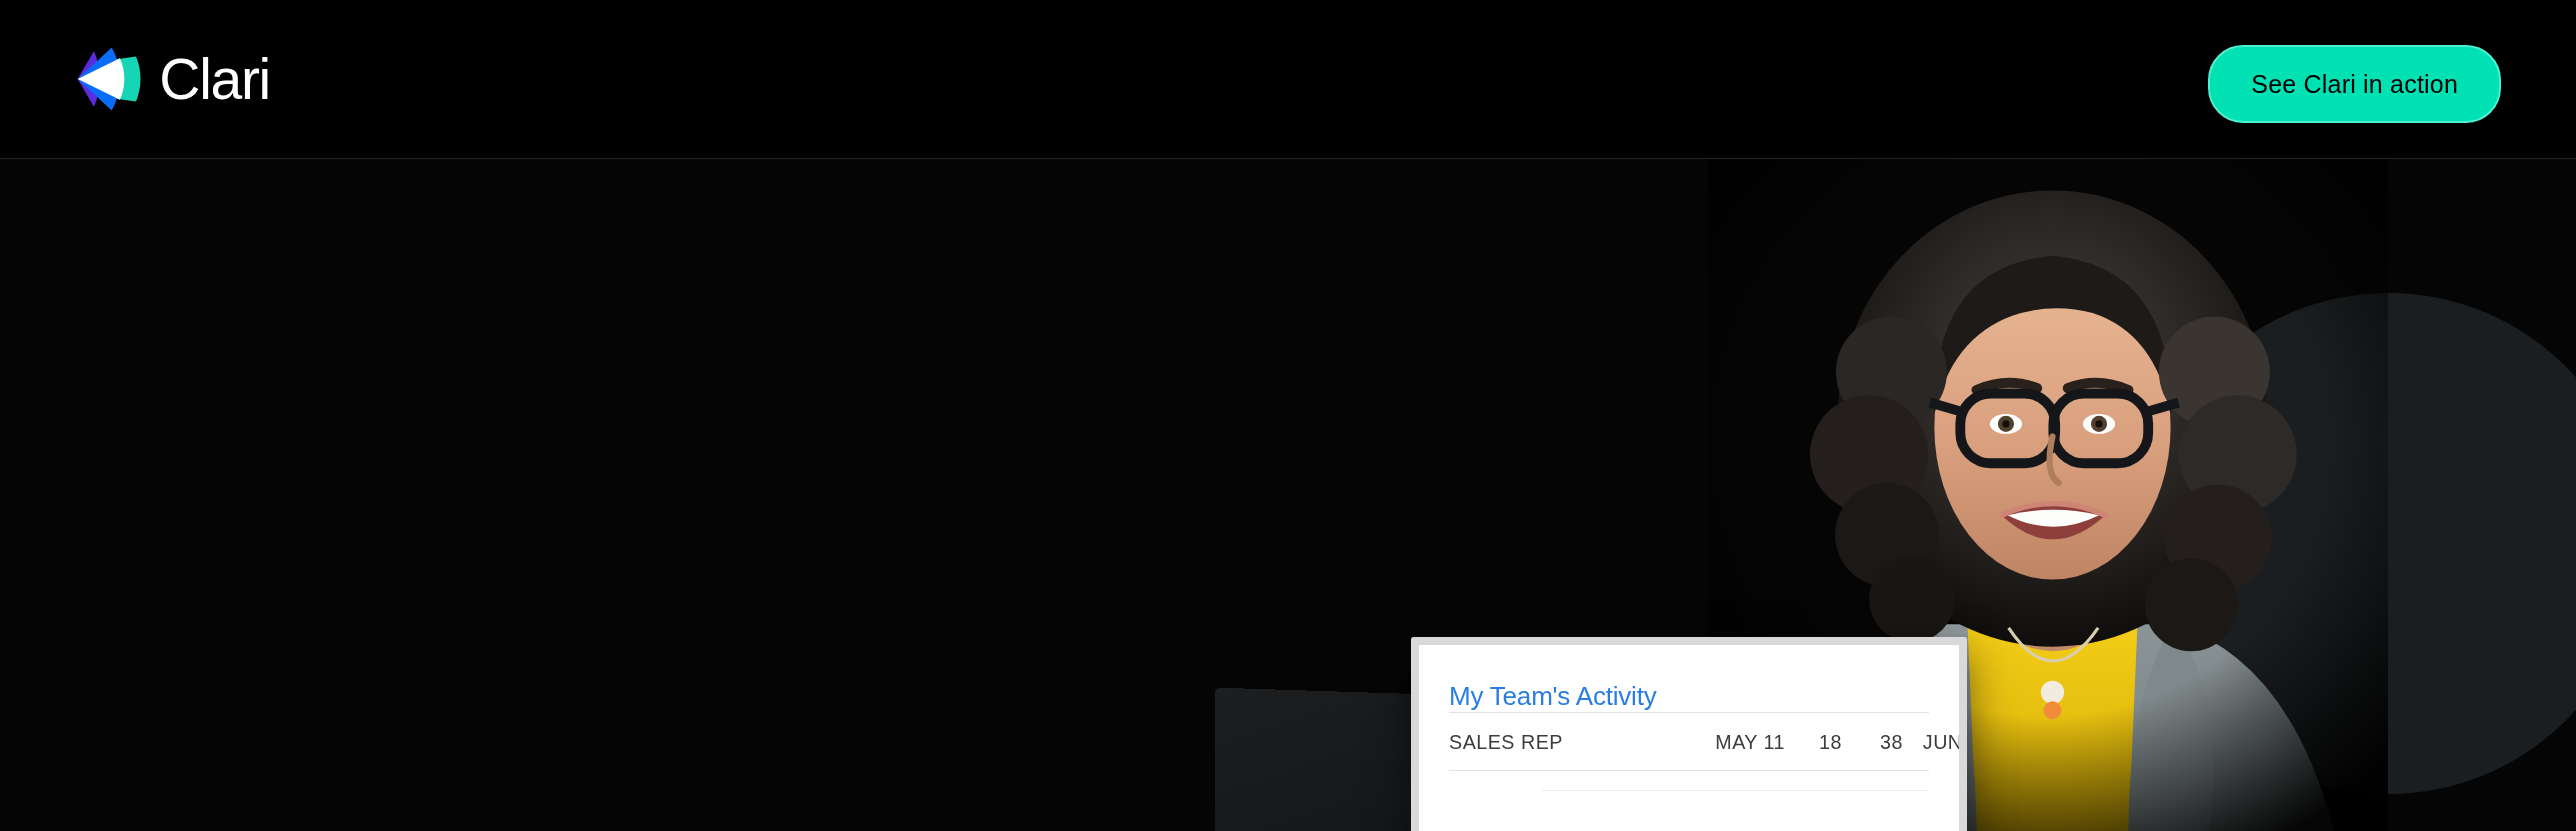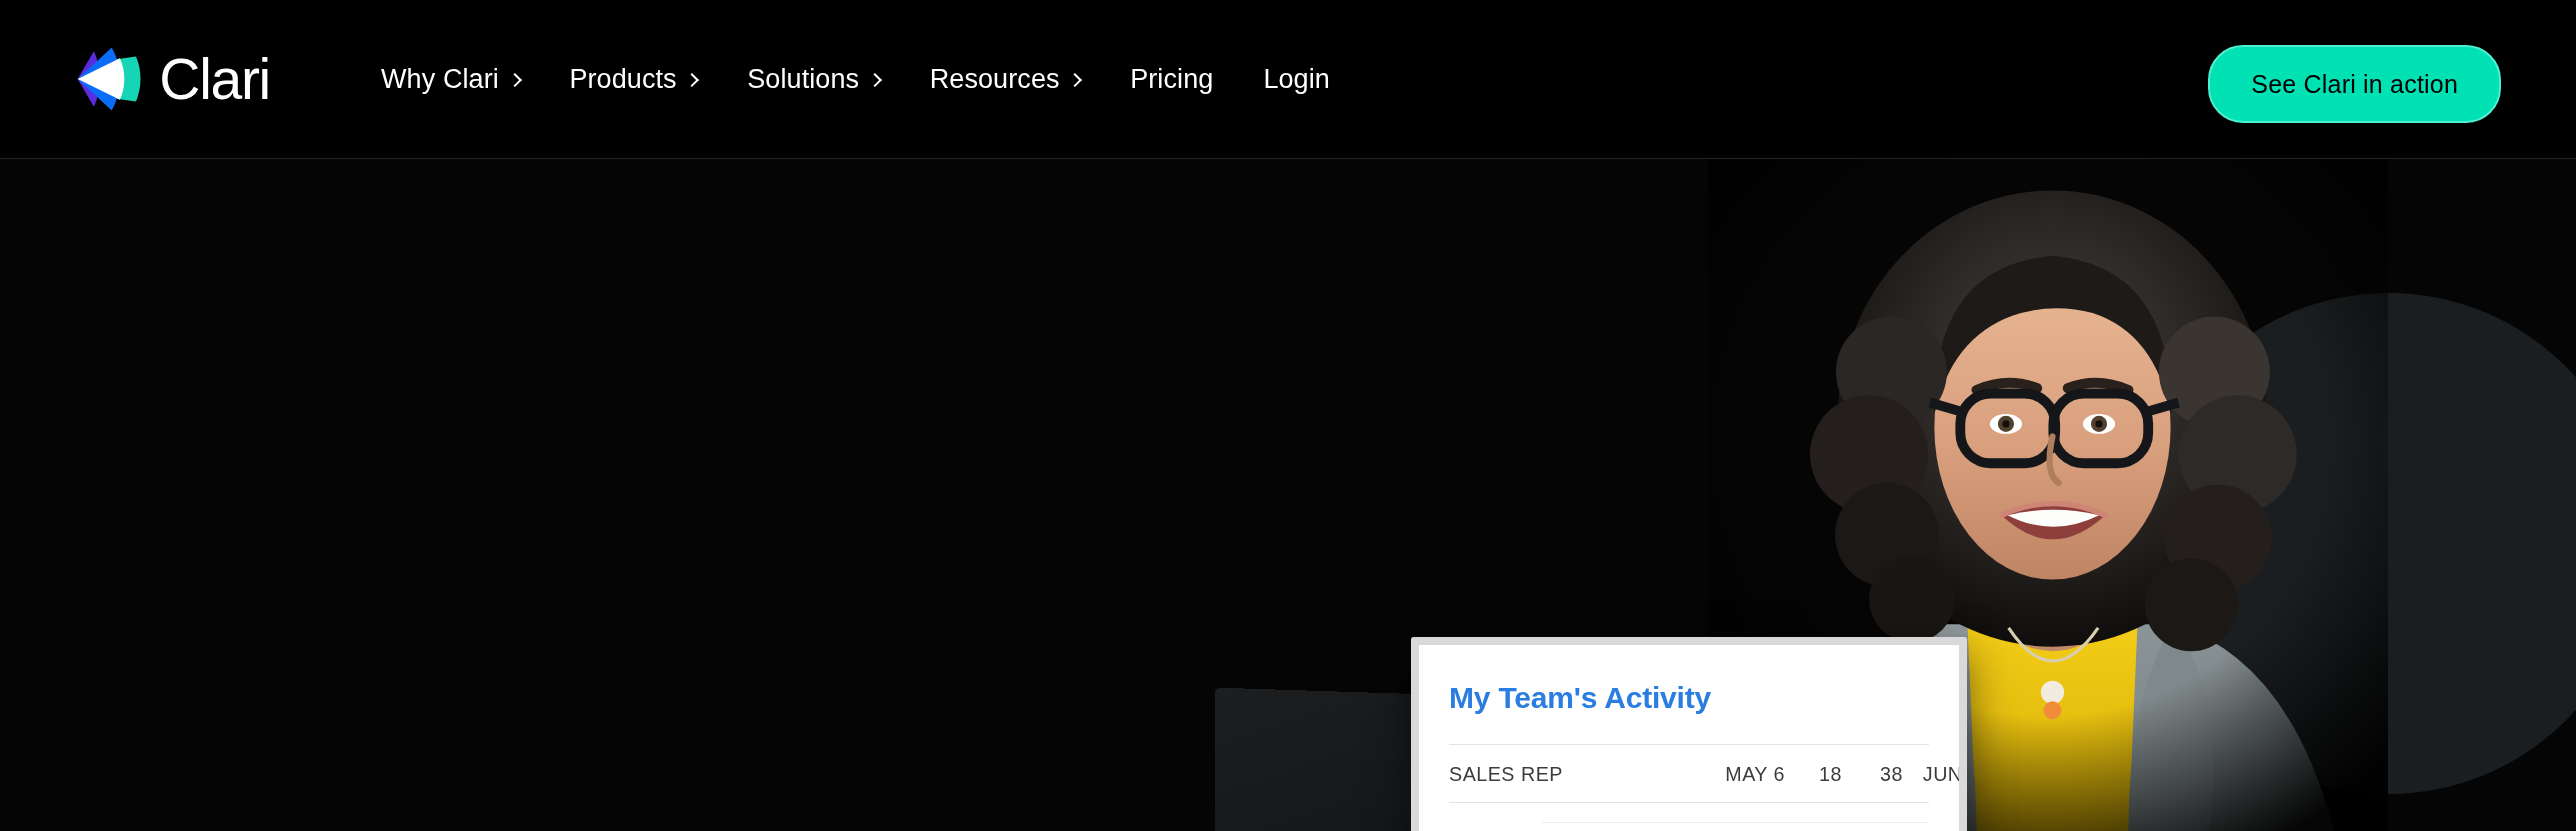--- a/index.html
+++ b/index.html
@@ -102,22 +102,22 @@
     padding:8px 8px 0 8px;
     border-radius:2.7px;
     box-shadow:0 16px 45px rgba(0,0,0,.55);
     z-index:25;
   }
   .card-inner {
     width:100%; height:100%; background:#fff;
     padding:36px 30px 0 30px; overflow:hidden;
   }
   .card-title {
-    color:#2a7de1; font-size:30px; font-weight:700;
-    letter-spacing:-0.2px; margin-bottom:29px;
+    color:#2a7de1; font-size:26px; font-weight:400;
+    letter-spacing:-0.2px; 
   }
   .card-rule { height:0.9px; background:#e3e3e3; width:100%; }
 
   .col-head {
     display:flex; 
     padding:18px 0 16px 0;
     color:#3c3c3c; font-size:19.7px; letter-spacing:0.5px;
   }
   .col-head .rep { flex:none; width:243px; }
   .col-head .dt { flex:none; text-align:right; }
@@ -144,44 +144,20 @@
         <svg class="logo-mark" viewBox="0 0 78 80" xmlns="http://www.w3.org/2000/svg">
           <path d="M3 40 L21 9 Q27 20 27 40 Q27 60 21 71 Z" fill="#5B2BE0"></path>
           <path d="M3 40 L41 5 Q50 21 50 40 Q50 59 41 75 Z" fill="#0A6DF7"></path>
           <path d="M46 18 L68 15 Q73 27 73 40 Q73 53 68 65 L46 62 Q50 51 50 40 Q50 29 46 18 Z" fill="#16D4B6"></path>
           <path d="M3 40 L50 17 Q55 28 55 40 Q55 52 50 63 Z" fill="#ffffff"></path>
         </svg>
       </span>
       <span class="logo-word">Clari</span>
     </div>
 
-    <nav class="nav">
-      <div class="nav-item">
-        <span>Why Clari</span>
-        <i class="chev"></i>
-      </div>
-      <div class="nav-item">
-        <span>Products</span>
-        <i class="chev"></i>
-      </div>
-      <div class="nav-item">
-        <span>Solutions</span>
-        <i class="chev"></i>
-      </div>
-      <div class="nav-item">
-        <span>Resources</span>
-        <i class="chev"></i>
-      </div>
-      <div class="nav-item">
-        <span>Pricing</span>
-      </div>
-      <div class="nav-item">
-        <span>Login</span>
-      </div>
-    </nav>
 
     <div class="cta">
       <span>See Clari in action</span>
     </div>
   </div>
 
   <div class="hero">
 
     <div class="deco-circle"></div>
 
@@ -271,21 +247,21 @@
     </div>
 
     <div class="card">
       <div class="card-inner">
 
         <div class="card-title">My Team's Activity</div>
         <div class="card-rule"></div>
 
         <div class="col-head">
           <span class="rep">SALES REP</span>
-          <span class="dt c1">MAY 6</span>
+          <span class="dt c1">MAY 11</span>
           <span class="dt c2">18</span>
           <span class="dt c3">38</span>
           <span class="dt c4">JUN 1</span>
         </div>
         <div class="card-rule"></div>
 
         <div class="row" style="margin-top:19.7px;">
           <div class="sep"></div>
 
         </div>

